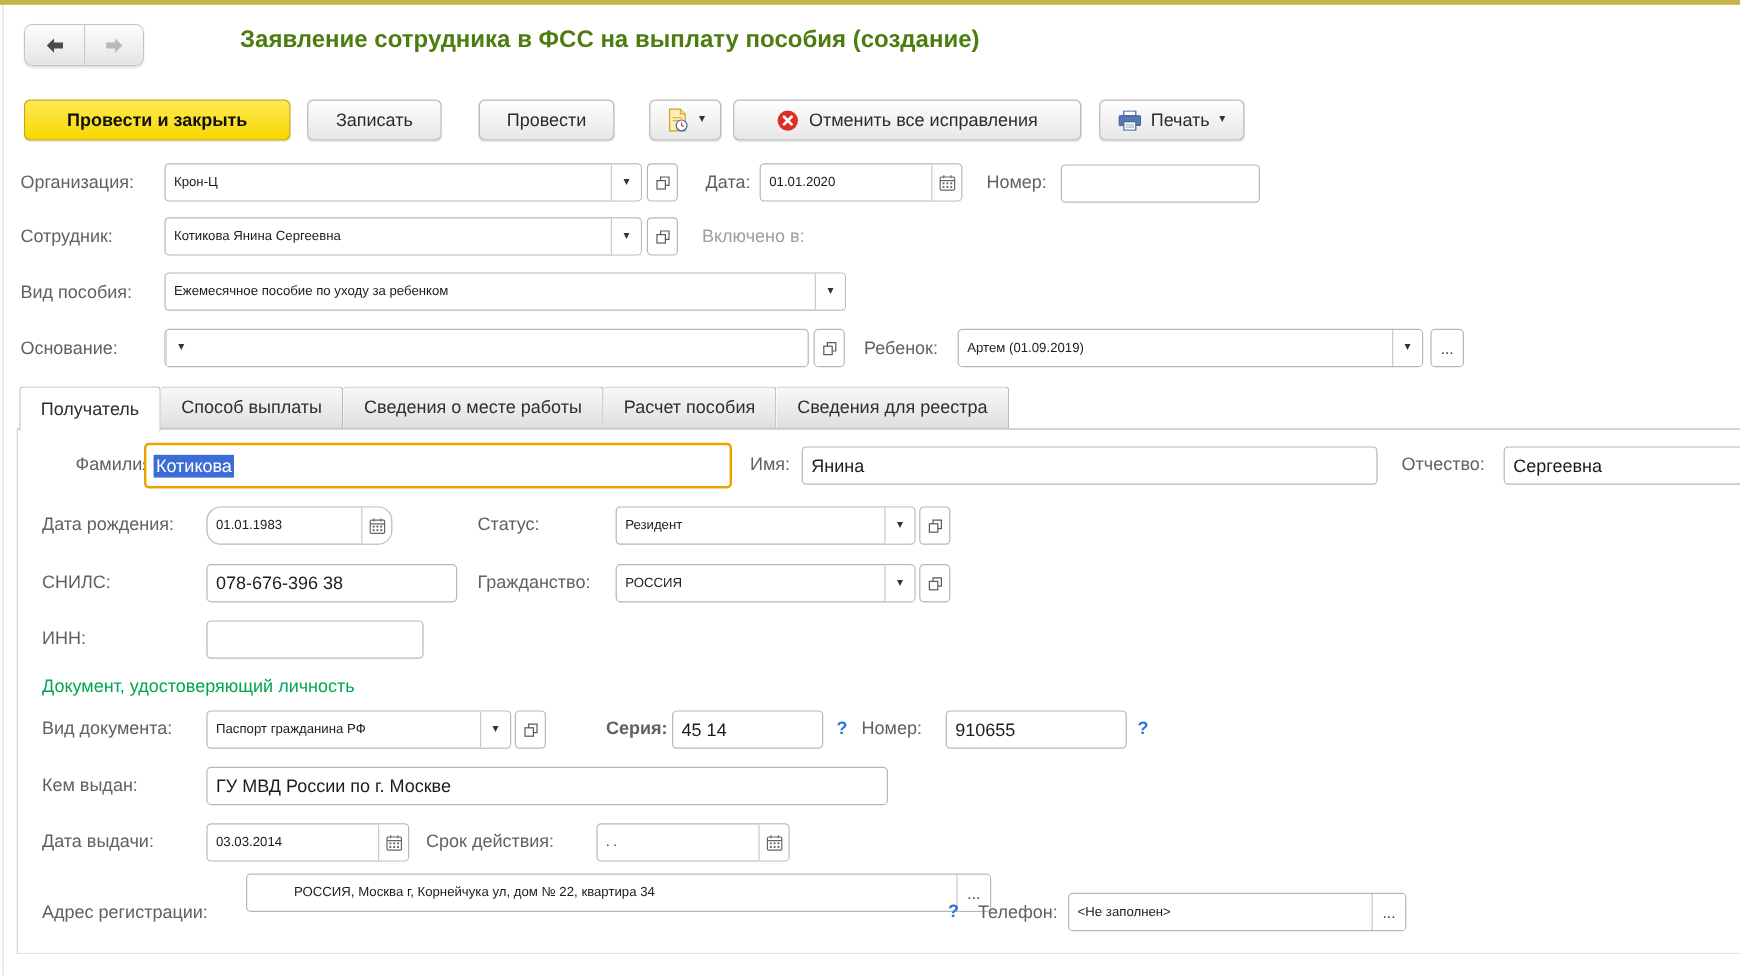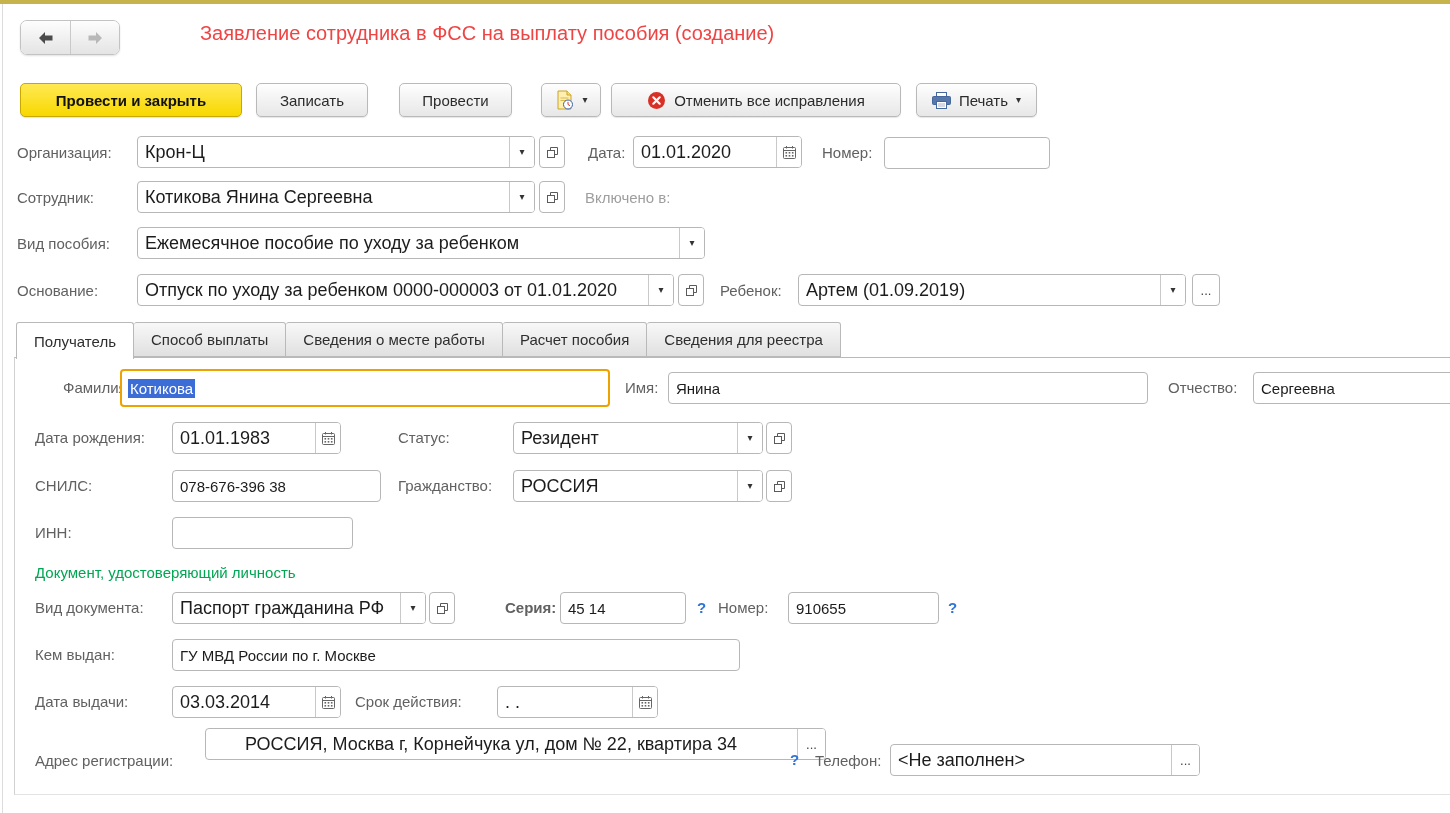--- a/index.html
+++ b/index.html
@@ -11,37 +11,37 @@
   .window-edge { position:absolute; left:2px; top:4px; bottom:0; width:1px; background:#dcdcdc; }
 
   
   .navbtns { position:absolute; left:20px; top:20px; display:flex;
              border:1px solid #c3c3c3; border-radius:7px; overflow:hidden;
              box-shadow:0 1px 2px rgba(0,0,0,.12); }
   .navbtn { width:49px; height:33px; display:flex; align-items:center; justify-content:center;
             background:linear-gradient(#fdfdfd,#e4e4e4); }
   .navbtn + .navbtn { border-left:1px solid #c9c9c9; }
 
-  .page-title { position:absolute; left:200px; top:22px; font-size:20px; font-weight:normal; color:#ef4444; }
+  .page-title { position:absolute; left:200px; top:22px; font-size:20px; font-weight:bold; color:#4d7c0f; }
 
   
   .btn { position:absolute; top:83px; height:34px; display:flex; align-items:center; justify-content:center;
          gap:8px; background:linear-gradient(#fefefe,#e7e7e7); border:1px solid #b9b9b9; border-radius:5px;
          font-size:15px; color:#2b2b2b; box-shadow:0 1px 1px rgba(0,0,0,.10); cursor:default; }
   .btn-yellow { background:linear-gradient(#ffe954,#f8d800); border-color:#c9a800; font-weight:bold; color:#111; }
   .caret { font-size:10px; color:#333; line-height:1; }
 
   
   .lbl { position:absolute; font-size:15px; color:#616161; line-height:34px; white-space:nowrap; }
   .lbl-dis { color:#9e9e9e; }
   .tb { position:absolute; height:32px; border:1px solid #b7b7b7; border-radius:4px; background:#fff;
         font-family:Liberation Sans, sans-serif; font-size:15px; color:#1c1c1c; padding:0 7px; outline:none; }
   .combo { position:absolute; height:32px; border:1px solid #b7b7b7; border-radius:4px; background:#fff;
            display:flex; overflow:hidden; }
-  .combo .ct { flex:1; font-size:18px; color:#1c1c1c; line-height:30px; padding:0 7px;
+  .combo .ct { flex:1; font-size:11px; color:#1c1c1c; line-height:30px; padding:0 7px;
                white-space:nowrap; overflow:hidden; }
   .combo .seg { width:25px; border-left:1px solid #c9c9c9; display:flex; align-items:center;
                 justify-content:center; background:#fff; }
   .sqbtn { position:absolute; width:26px; height:32px; border:1px solid #b7b7b7; border-radius:4px;
            background:#fff; display:flex; align-items:center; justify-content:center;
            font-size:13px; color:#444; }
   .help { position:absolute; font-size:15px; font-weight:bold; color:#2e74d6; line-height:32px; }
 
   
   .tabs { position:absolute; left:16px; top:322px; display:flex; z-index:2; }
@@ -192,21 +192,20 @@
   <div class="lbl" style="left:17px;top:227px;">Вид пособия:</div>
   <div class="combo" style="left:137px;top:227px;width:568px;">
     <div class="ct">Ежемесячное пособие по уходу за ребенком</div>
     <div class="seg">
         <span class="caret">▾</span>
       </div>
   </div>
 
   <div class="lbl" style="left:17px;top:274px;">Основание:</div>
   <div class="combo" style="left:137px;top:274px;width:537px;">
-    <div class="ct">Отпуск по уходу за ребенком 0000-000003 от 01.01.2020</div>
     <div class="seg">
         <span class="caret">▾</span>
       </div>
   </div>
   <div class="sqbtn" style="left:678px;top:274px;">
     <span>
       <svg width="13" height="13" viewBox="0 0 13 13" fill="none" stroke="#5a5a5a">
           <rect x="1.5" y="4.5" width="7" height="7"></rect>
           <path d="M4.5 4.5 V1.5 H11.5 V8.5 H8.5"></path>
         </svg>
@@ -233,21 +232,21 @@
   <div class="lbl" style="left:35px;top:371px;z-index:4;margin-left:28px;">Фамилия:</div>
   <div class="focusbox">
     <span class="sel">Котикова</span>
   </div>
   <div class="lbl" style="left:625px;top:371px;z-index:4;">Имя:</div>
   <input class="tb" style="left: 668px; top: 372px; width: 480px; z-index: 4;" value="Янина">
   <div class="lbl" style="left:1168px;top:371px;z-index:4;">Отчество:</div>
   <input class="tb" style="left: 1253px; top: 372px; width: 210px; z-index: 4;" value="Сергеевна">
 
   <div class="lbl" style="left:35px;top:421px;z-index:4;">Дата рождения:</div>
-  <div class="combo" style="left:172px;top:422px;width:169px;z-index:4;">
+  <div class="combo" style="left:172px;top:422px;width:155px;z-index:4;border-radius:12px;">
     <div class="ct">01.01.1983</div>
     <div class="seg">
       <span>
         <svg width="15" height="15" viewBox="0 0 15 15">
             <rect x="1.5" y="2.5" width="12" height="11" rx="1" fill="#fff" stroke="#666"></rect>
             <line x1="1.5" y1="5.5" x2="13.5" y2="5.5" stroke="#666"></line>
             <line x1="4.5" y1="1" x2="4.5" y2="3.5" stroke="#666"></line>
             <line x1="10.5" y1="1" x2="10.5" y2="3.5" stroke="#666"></line>
             <g fill="#666">
               <rect x="3.5" y="7" width="1.6" height="1.6"></rect>
@@ -370,17 +369,17 @@
     </div>
   </div>
 
   <div class="lbl" style="left:35px;top:744px;z-index:4;">Адрес регистрации:</div>
   <div class="combo" style="left:205px;top:728px;width:621px;z-index:4;padding-left:32px;">
     <div class="ct">РОССИЯ, Москва г, Корнейчука ул, дом № 22, квартира 34</div>
     <div class="seg" style="width:28px;font-size:13px;color:#444;">...</div>
   </div>
   <div class="help" style="left:790px;top:744px;z-index:4;">?</div>
   <div class="lbl" style="left:815px;top:744px;z-index:4;">Телефон:</div>
-  <div class="combo" style="left:890px;top:744px;width:310px;z-index:4;justify-content:flex-end;">
+  <div class="combo" style="left:890px;top:744px;width:282px;z-index:4;justify-content:flex-end;">
     <div class="ct">&lt;Не заполнен&gt;</div>
     <div class="seg" style="width:28px;font-size:13px;color:#444;">...</div>
   </div>
 </div>
 
 </body></html>

